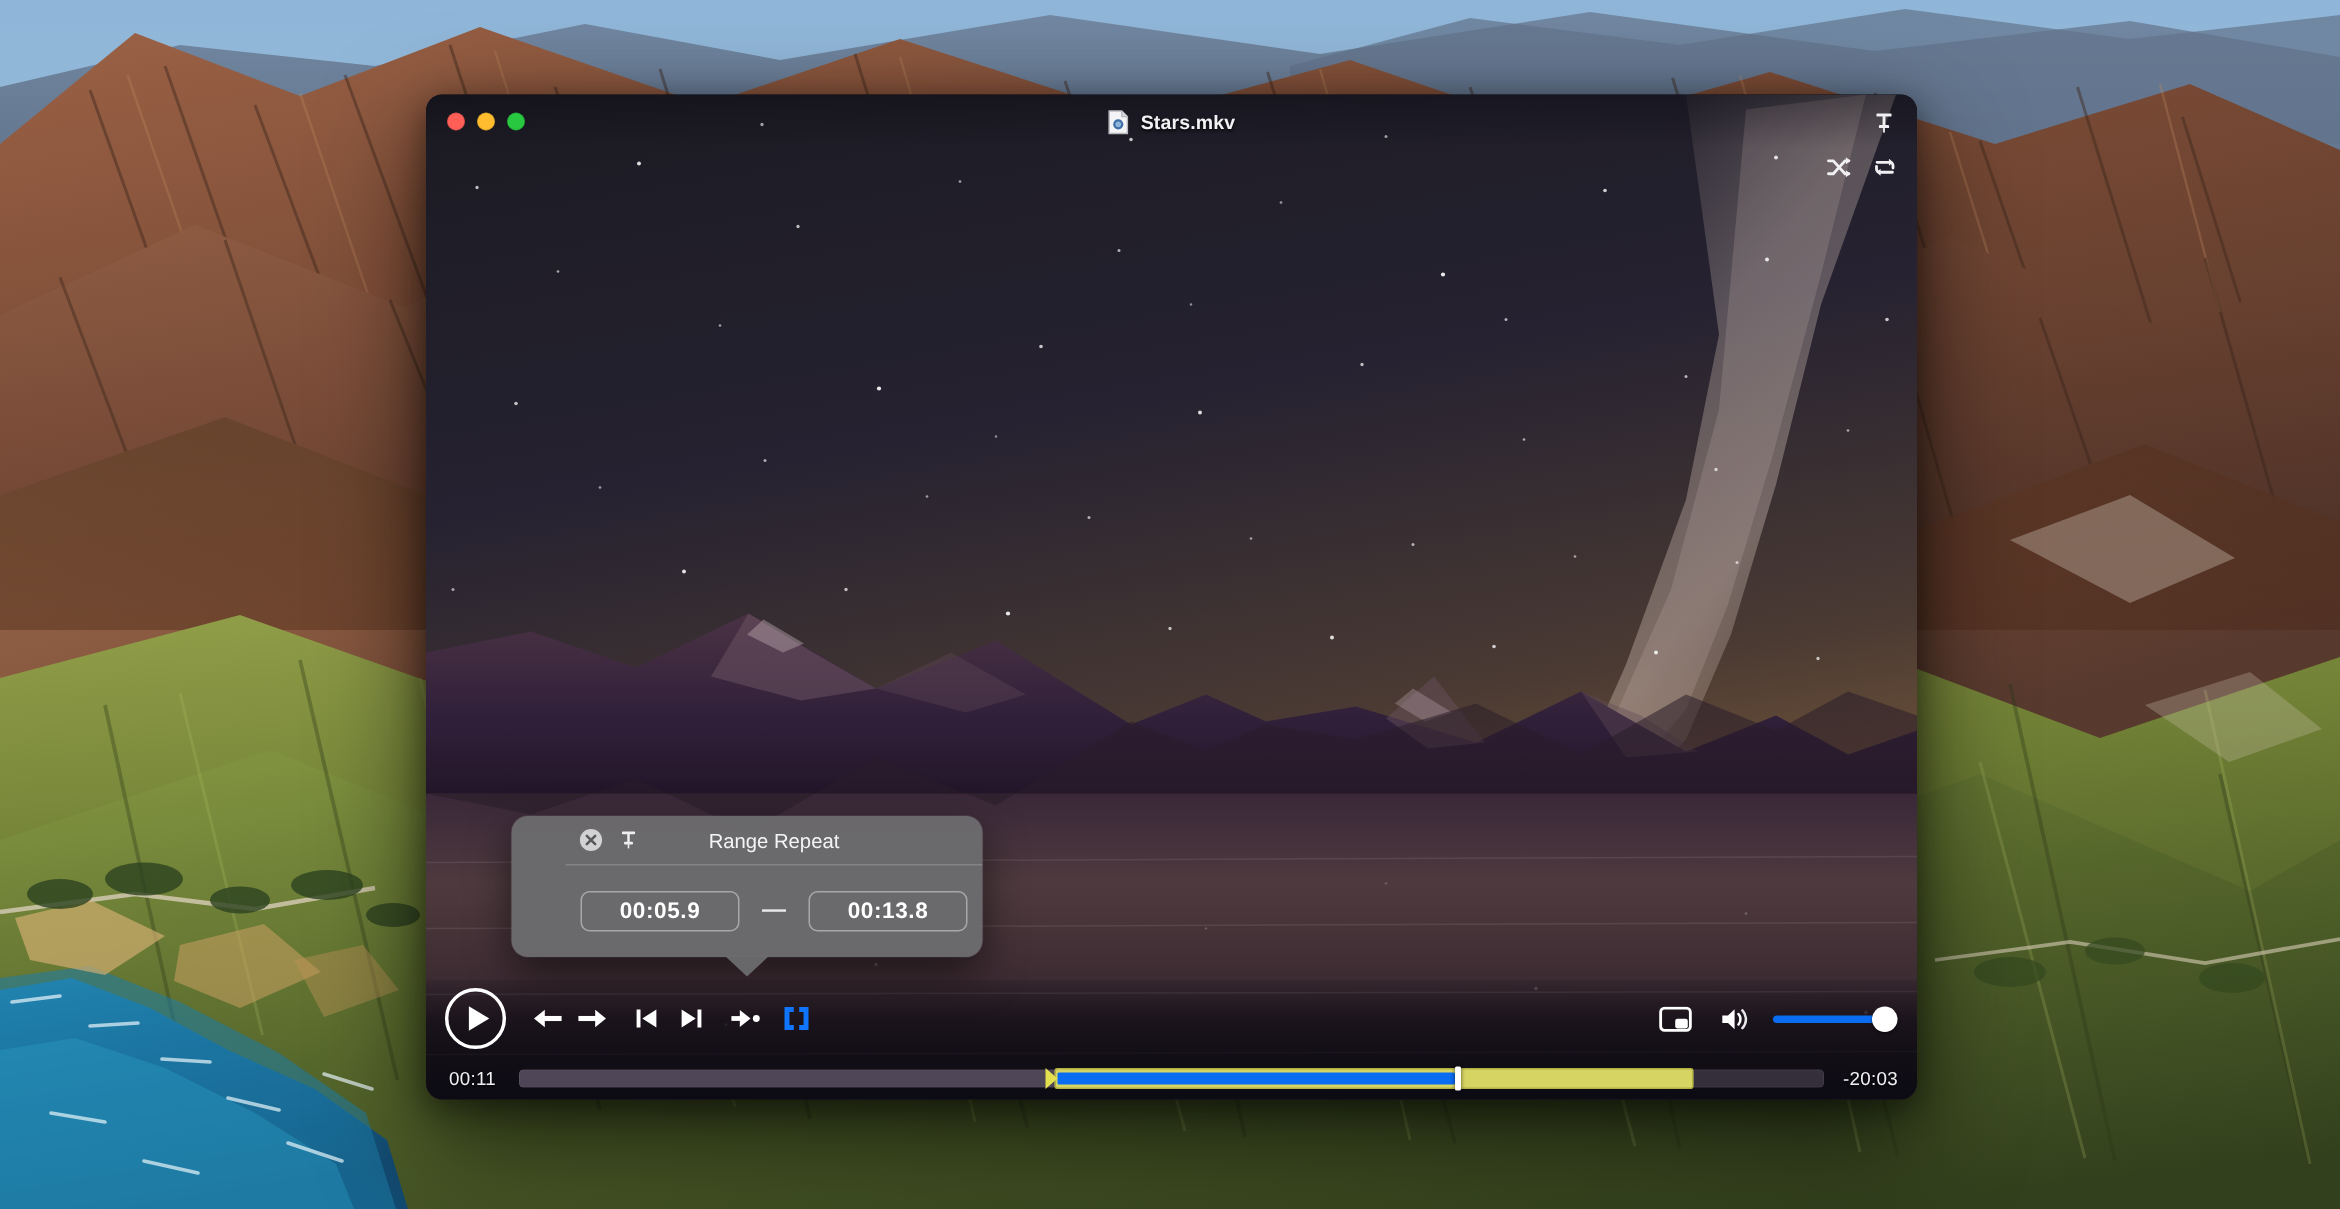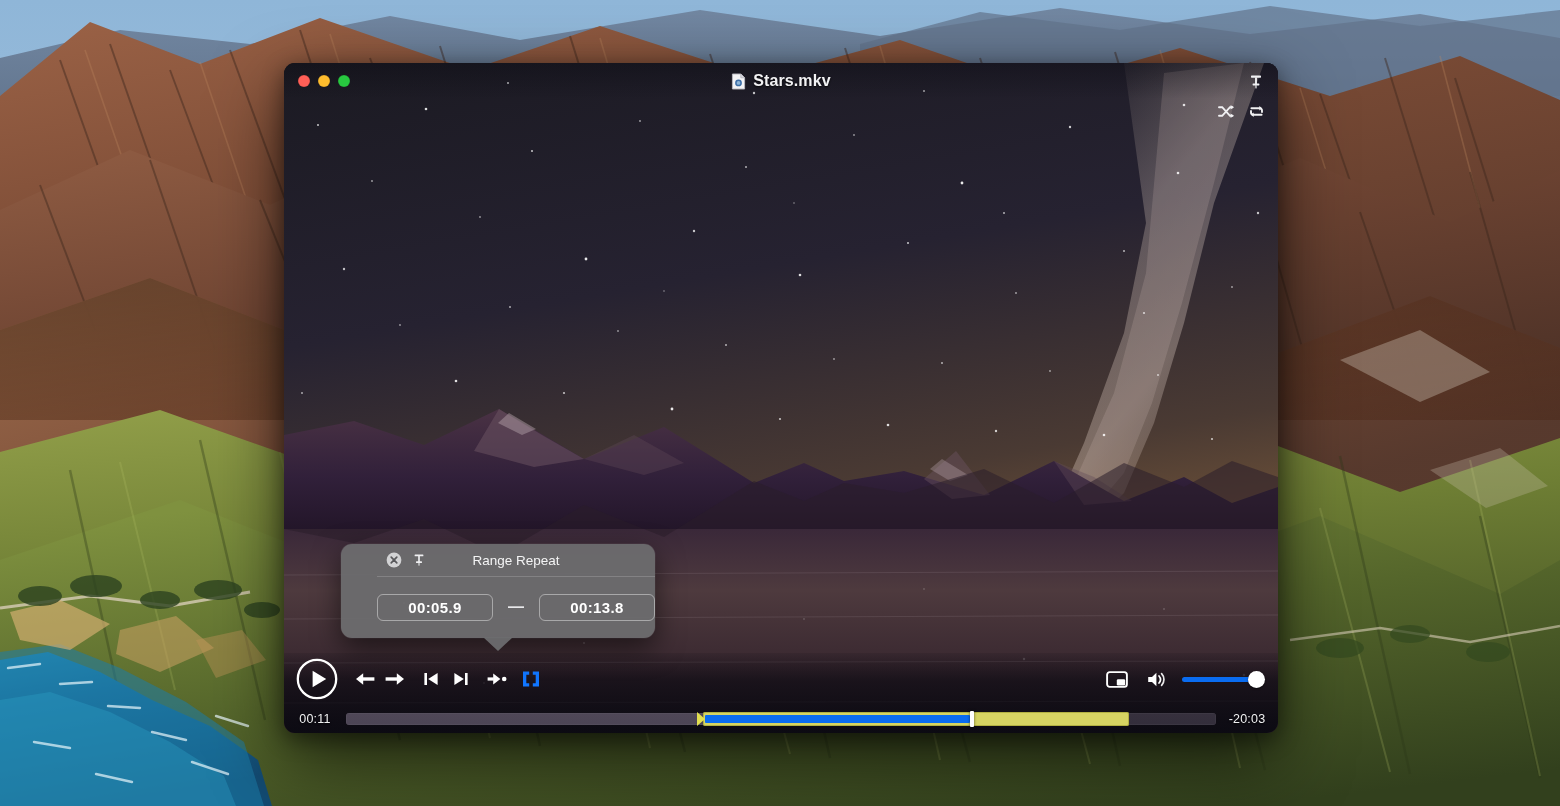--- a/index.html
+++ b/index.html
@@ -41,21 +41,21 @@
   .tl-red    { background:#ff5f57; box-shadow:inset 0 0 0 .5px rgba(0,0,0,.18); }
   .tl-yellow { background:#febc2e; box-shadow:inset 0 0 0 .5px rgba(0,0,0,.18); }
   .tl-green  { background:#28c840; box-shadow:inset 0 0 0 .5px rgba(0,0,0,.18); }
 
   #title-center {
     position:absolute; left:0; right:0; top:0; height:36px;
     display:flex; align-items:center; justify-content:center; gap:7px;
     pointer-events:none;
   }
   #title-text {
-    font-size:16px; font-weight:bold; color:#f2f2f4;
+    font-size:13px; font-weight:bold; color:#f2f2f4;
     letter-spacing:.1px;
     text-shadow:0 1px 2px rgba(0,0,0,.85);
   }
   .doc-icon { width:15px; height:17px; display:block; }
 
   #pin-window-btn {
     position:absolute; right:12px; top:9px;
     width:20px; height:20px; display:flex; align-items:center; justify-content:center;
     z-index:31;
   }
@@ -168,21 +168,21 @@
   #popover-pin   { margin-left:9px; width:16px; height:16px; display:flex; align-items:center; justify-content:center; }
   #popover-title {
     position:absolute; left:0; right:0; text-align:center;
     font-size:13.5px; color:#f4f4f5; font-weight:normal;
     pointer-events:none;
   }
   #popover-body {
     height:60px; display:flex; align-items:center; justify-content:center; gap:15px;
   }
   .time-field {
-    width:116px; height:27px;
+    width:106px; height:27px;
     border:1px solid rgba(255,255,255,.42);
     border-radius:6px;
     display:flex; align-items:center; justify-content:center;
     font-size:15px; font-weight:bold; color:#ffffff;
     letter-spacing:.4px;
     background:transparent;
   }
   #range-dash { font-size:16px; color:#e8e8ea; font-weight:bold; }
   #popover-tail {
     position:absolute; left:142px; bottom:-13px;

